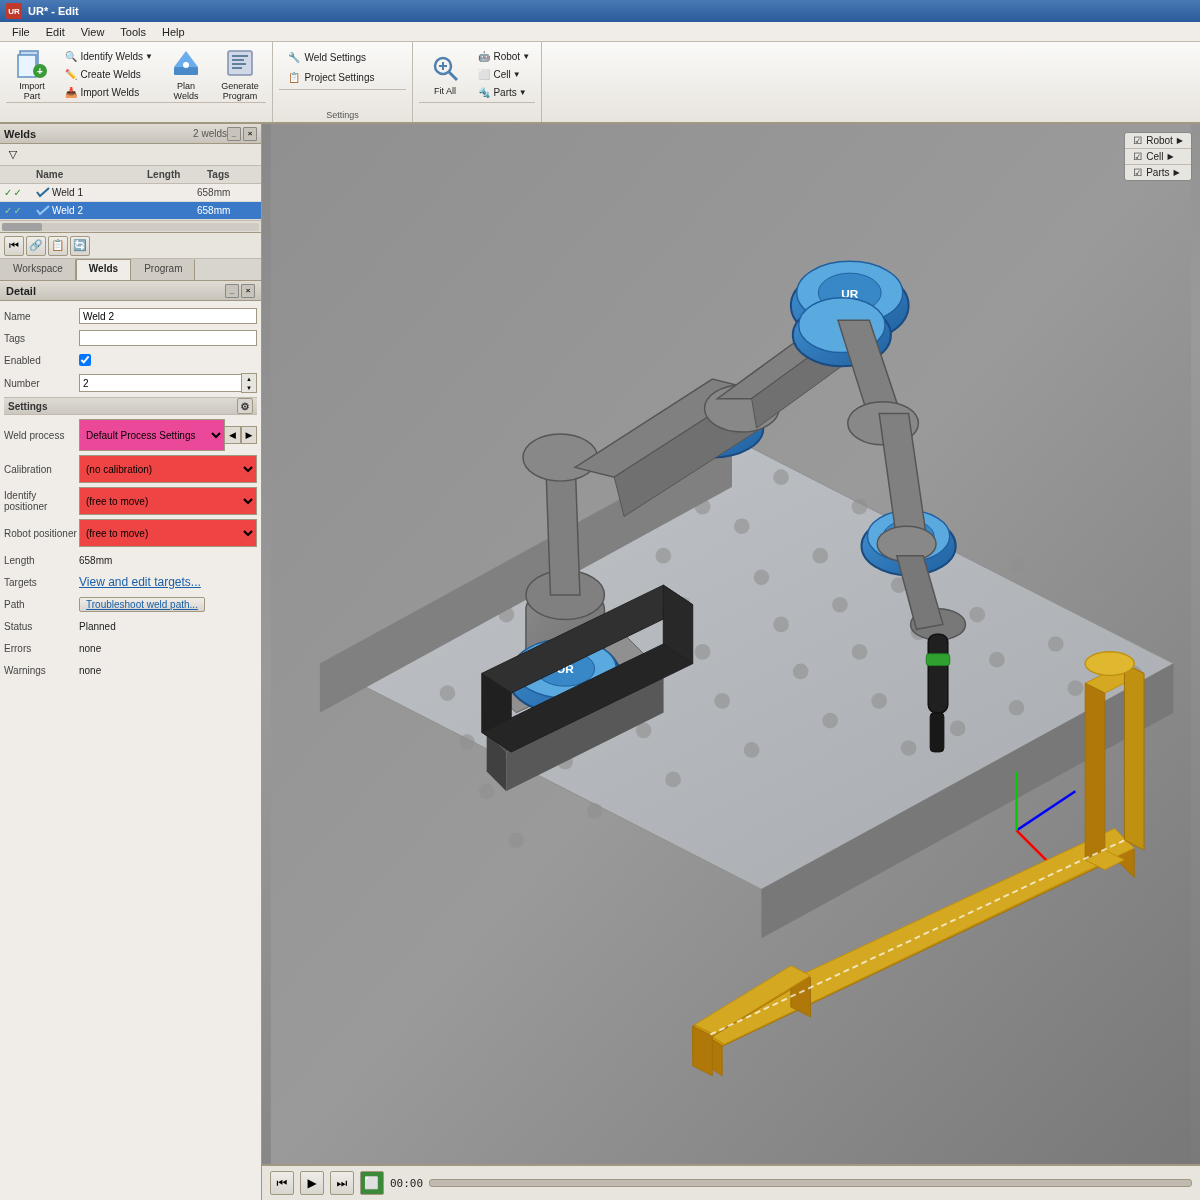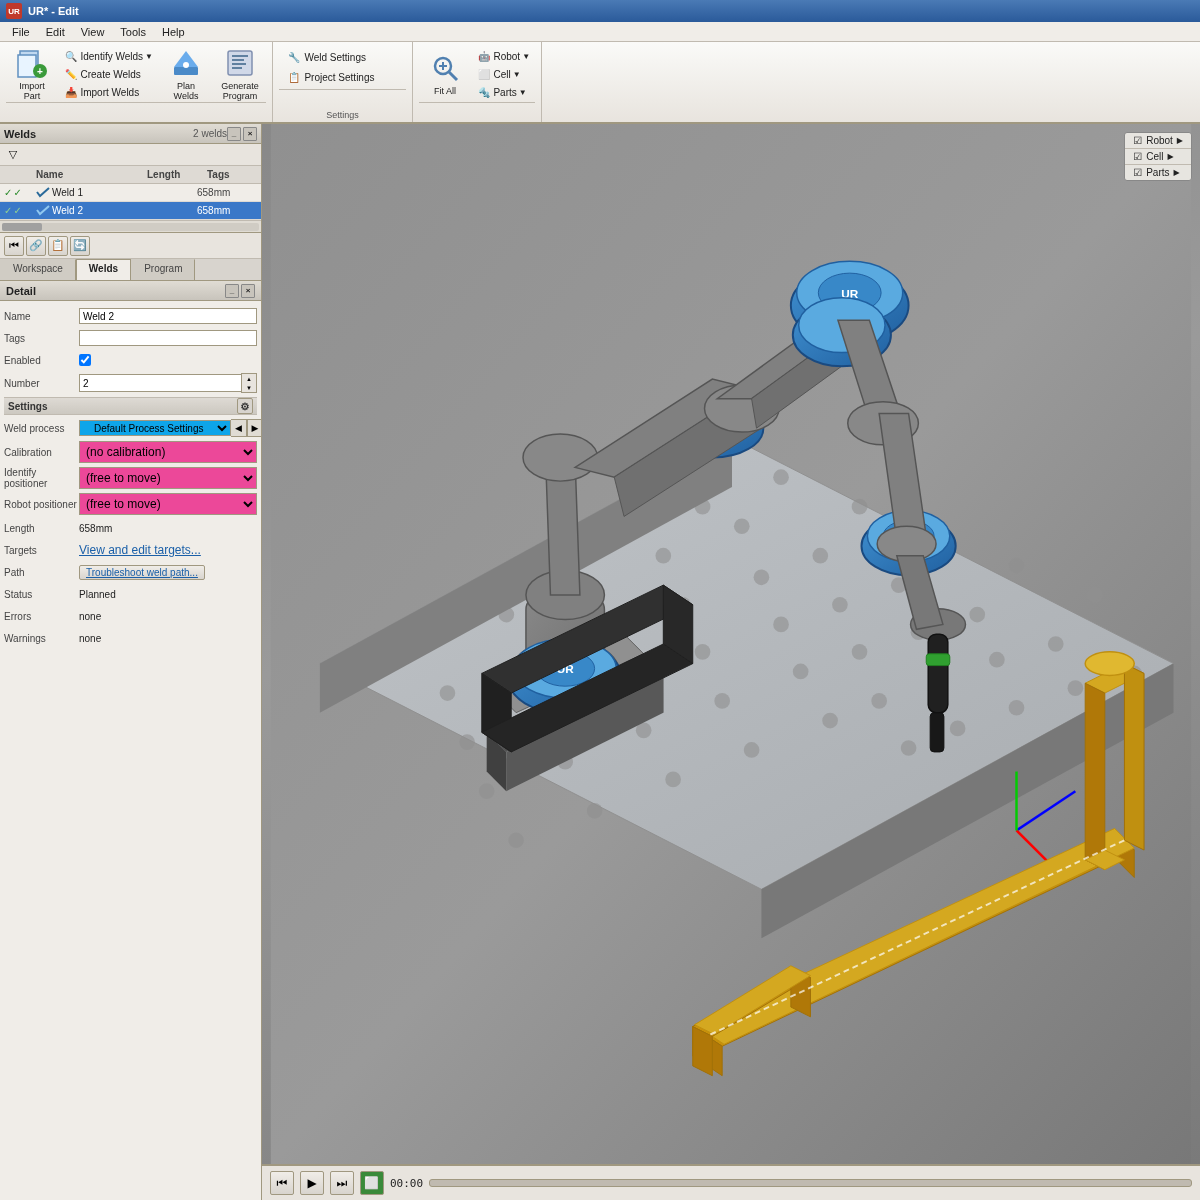--- a/index.html
+++ b/index.html
@@ -315,24 +315,24 @@
       flex: 1;
       height: 16px;
       border: 1px solid #a09880;
       background: white;
       font-size: 10px;
       padding: 0 3px;
       outline: none;
     }
     .detail-select {
       flex: 1;
-      height: 22px;
+      height: 28px;
       border: 1px solid #a09880;
-      background: #ec4899;
-      font-size: 12px;
+      background: #ef4444;
+      font-size: 10px;
       padding: 0 2px;
       outline: none;
       cursor: pointer;
     }
     .detail-checkbox {
       width: 12px; height: 12px; cursor: pointer;
     }
     .detail-spinbox {
       flex: 1;
       display: flex;
@@ -391,25 +391,25 @@
       align-items: center;
       margin-bottom: 4px;
     }
     .process-select-wrapper {
       display: flex;
       flex: 1;
       align-items: center;
     }
     .process-select {
       flex: 1;
-      height: 16px;
+      height: 32px;
       border: 1px solid #a09880;
-      background: #0ea5e9;
-      font-size: 10px;
-      padding: 0 10px;
+      background: #ec4899;
+      font-size: 10px;
+      padding: 0 2px;
       outline: none;
     }
     .process-btn {
       width: 16px; height: 18px;
       border: 1px solid #a09880;
       border-left: none;
       background: #e0dcd4;
       cursor: pointer;
       display: flex; align-items: center; justify-content: center;
       font-size: 9px;

